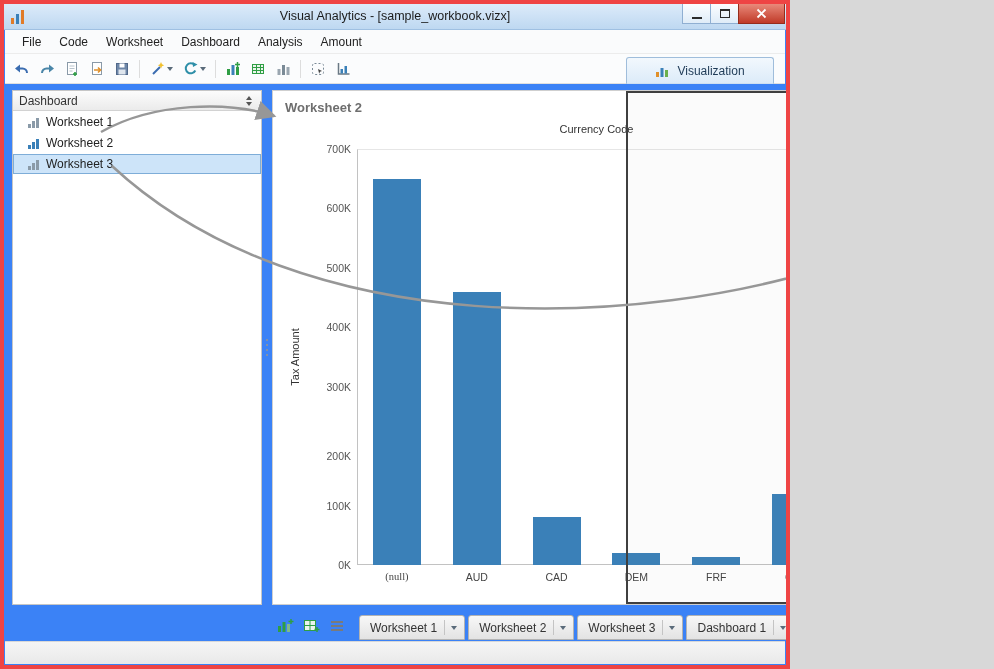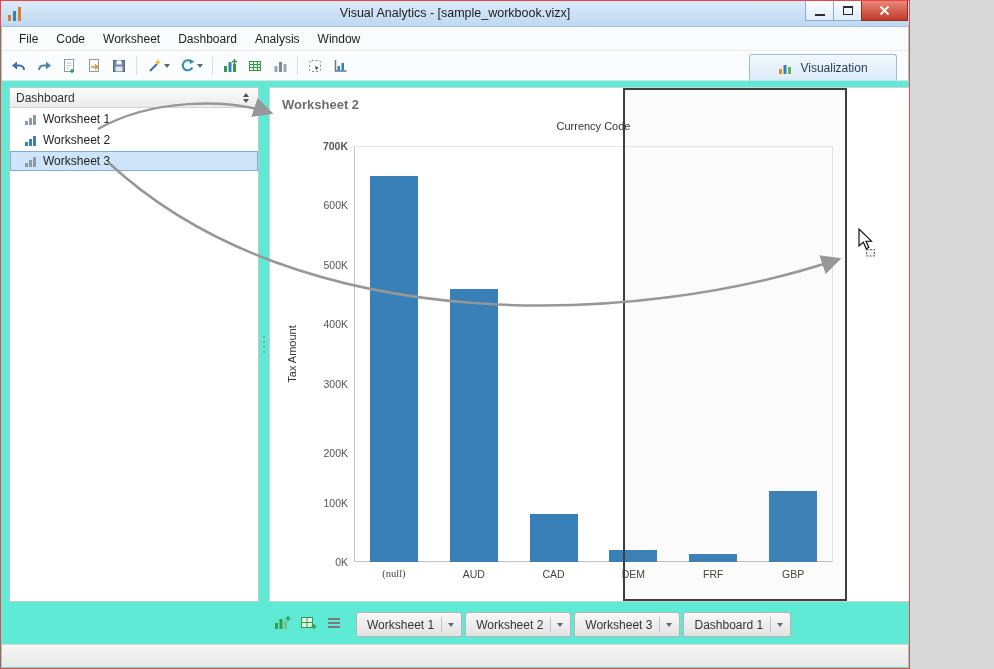--- a/index.html
+++ b/index.html
@@ -1,17 +1,17 @@
 <!DOCTYPE html>
 <html><head>
 <meta charset="utf-8">
 <style>
   html,body{margin:0;padding:0;background:#d8d8d8;}
   *{box-sizing:border-box;}
-  .window{position:relative;width:910px;height:669px;background:#5eead4;border:1px solid #ef4444;
+  .window{position:relative;width:790px;height:669px;background:#3b82f6;border:4px solid #ef4444;
           font-family:"Liberation Sans",sans-serif;font-size:12px;color:#222;overflow:hidden;}
 
   
   .titlebar{position:absolute;left:0;top:0;right:0;height:26px;
             background:linear-gradient(#dcebfa,#bed8f1);border-bottom:1px solid #9fc0e2;}
   .app-icon{position:absolute;left:6px;top:5px;}
   .title-text{position:absolute;left:0;right:0;top:5px;text-align:center;font-size:12.5px;color:#1b1b1b;}
   .caption-buttons{position:absolute;right:1px;top:0;display:flex;height:20px;}
   .cap-btn{width:29px;height:20px;border:1px solid #8fafd2;border-top:none;
            background:linear-gradient(#fbfdff,#dfecf8);display:flex;align-items:center;justify-content:center;}
@@ -105,21 +105,21 @@
       </div>
     </div>
   </div>
 
   <div class="menubar" id="menubar">
       <div class="menu-item">File</div>
       <div class="menu-item">Code</div>
       <div class="menu-item">Worksheet</div>
       <div class="menu-item">Dashboard</div>
       <div class="menu-item">Analysis</div>
-      <div class="menu-item">Window</div>
+      <div class="menu-item">Amount</div>
     </div>
 
   <div class="toolbar">
     <div class="tool-btn">
       <svg width="16" height="16">
           <path d="M13 12 a4.5 4.5 0 0 0 -4.5 -4.5 H4" stroke="#3a6cb0" stroke-width="2" fill="none"></path>
           <polygon points="6,3.5 1,7.5 6,11.5" fill="#3a6cb0"></polygon>
         </svg>
     </div>
     <div class="tool-btn">
@@ -262,21 +262,21 @@
       <div class="ylabel" id="ylabel" style="left: 22px; top: 266px;">Tax Amount</div>
       <div class="plot" id="plot-frame" style="left: 84px; top: 58px; width: 479px; height: 416px;"></div>
       <div id="chart-layer">
           <div class="ytick" style="left: 2px; width: 76px; top: 468px;">0K</div>
           <div class="ytick" style="left: 2px; width: 76px; top: 408.571px;">100K</div>
           <div class="ytick" style="left: 2px; width: 76px; top: 359px;">200K</div>
           <div class="ytick" style="left: 2px; width: 76px; top: 289.714px;">300K</div>
           <div class="ytick" style="left: 2px; width: 76px; top: 230.286px;">400K</div>
           <div class="ytick" style="left: 2px; width: 76px; top: 170.857px;">500K</div>
           <div class="ytick" style="left: 2px; width: 76px; top: 111.429px;">600K</div>
-          <div class="ytick" style="left: 2px; width: 76px; top: 52px; font-weight: bold;">700K</div>
+          <div class="ytick" style="left: 2px; width: 76px; top: 52px;">700K</div>
           <div class="bar" style="left: 99.9167px; width: 48px; top: 87.7143px; height: 386.286px; background: rgb(58, 128, 184);"></div>
           <div class="xtick" style="left: 84px; width: 79.8333px; top: 480px; font-family: Liberation Serif, serif;">(null)</div>
           <div class="bar" style="left: 179.75px; width: 48px; top: 200.629px; height: 273.371px; background: rgb(58, 128, 184);"></div>
           <div class="xtick" style="left: 163.833px; width: 79.8333px; top: 480px;">AUD</div>
           <div class="bar" style="left: 259.583px; width: 48px; top: 426.457px; height: 47.5429px; background: rgb(58, 128, 184);"></div>
           <div class="xtick" style="left: 243.667px; width: 79.8333px; top: 480px;">CAD</div>
           <div class="bar" style="left: 339.417px; width: 48px; top: 462.114px; height: 11.8857px; background: rgb(58, 128, 184);"></div>
           <div class="xtick" style="left: 323.5px; width: 79.8333px; top: 480px;">DEM</div>
           <div class="bar" style="left: 419.25px; width: 48px; top: 465.68px; height: 8.32px; background: rgb(58, 128, 184);"></div>
           <div class="xtick" style="left: 403.333px; width: 79.8333px; top: 480px;">FRF</div>

